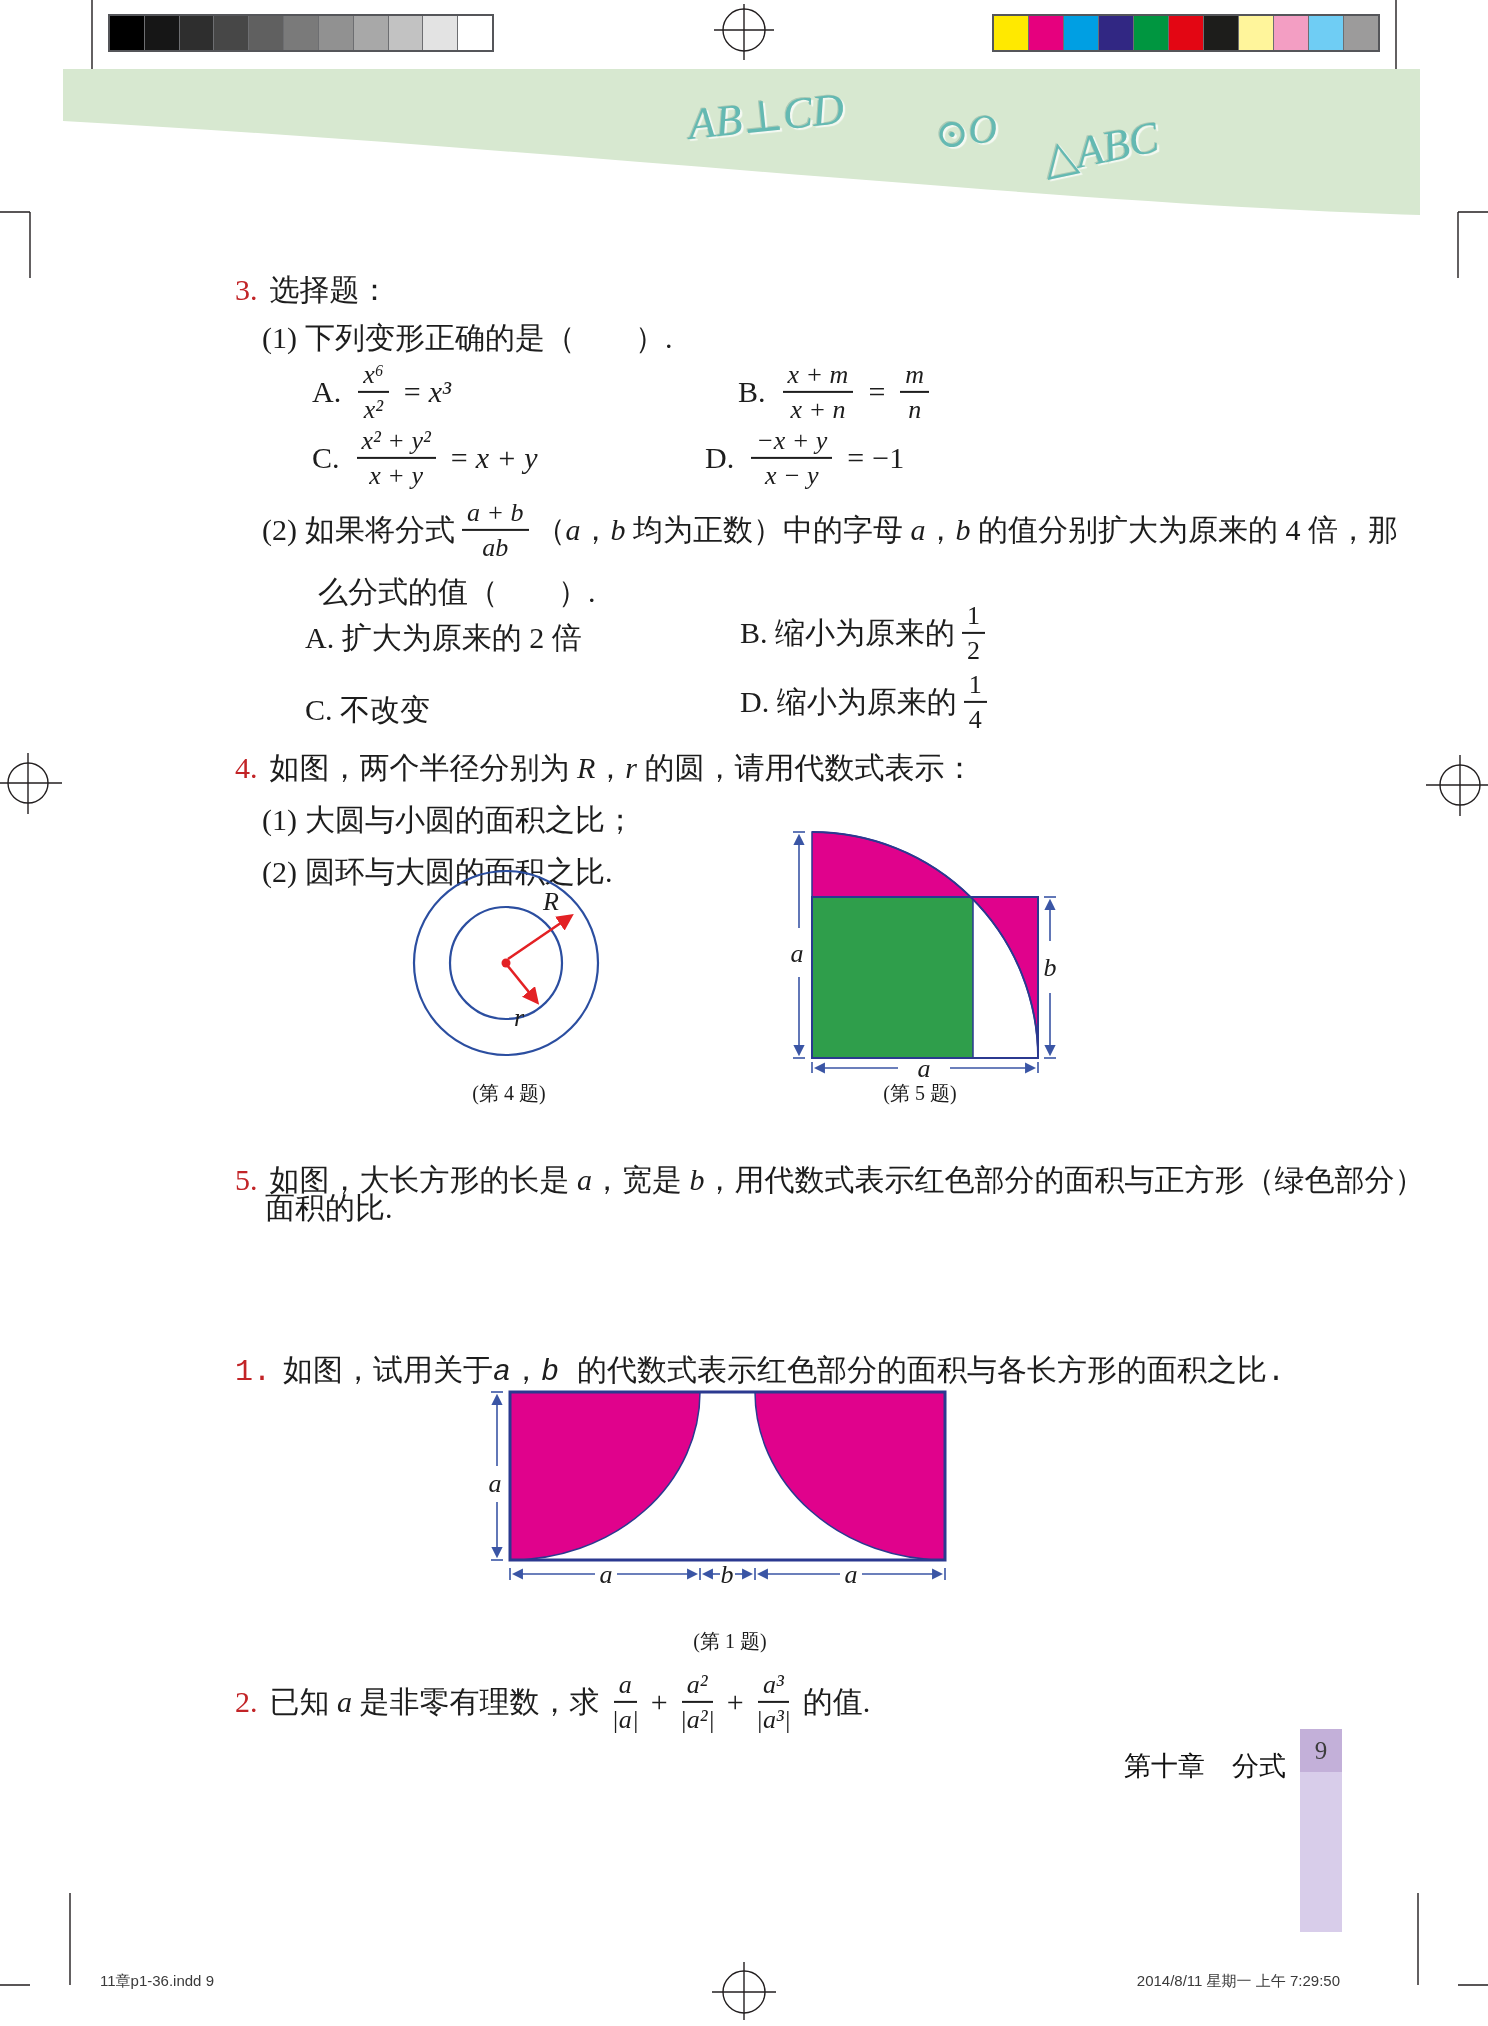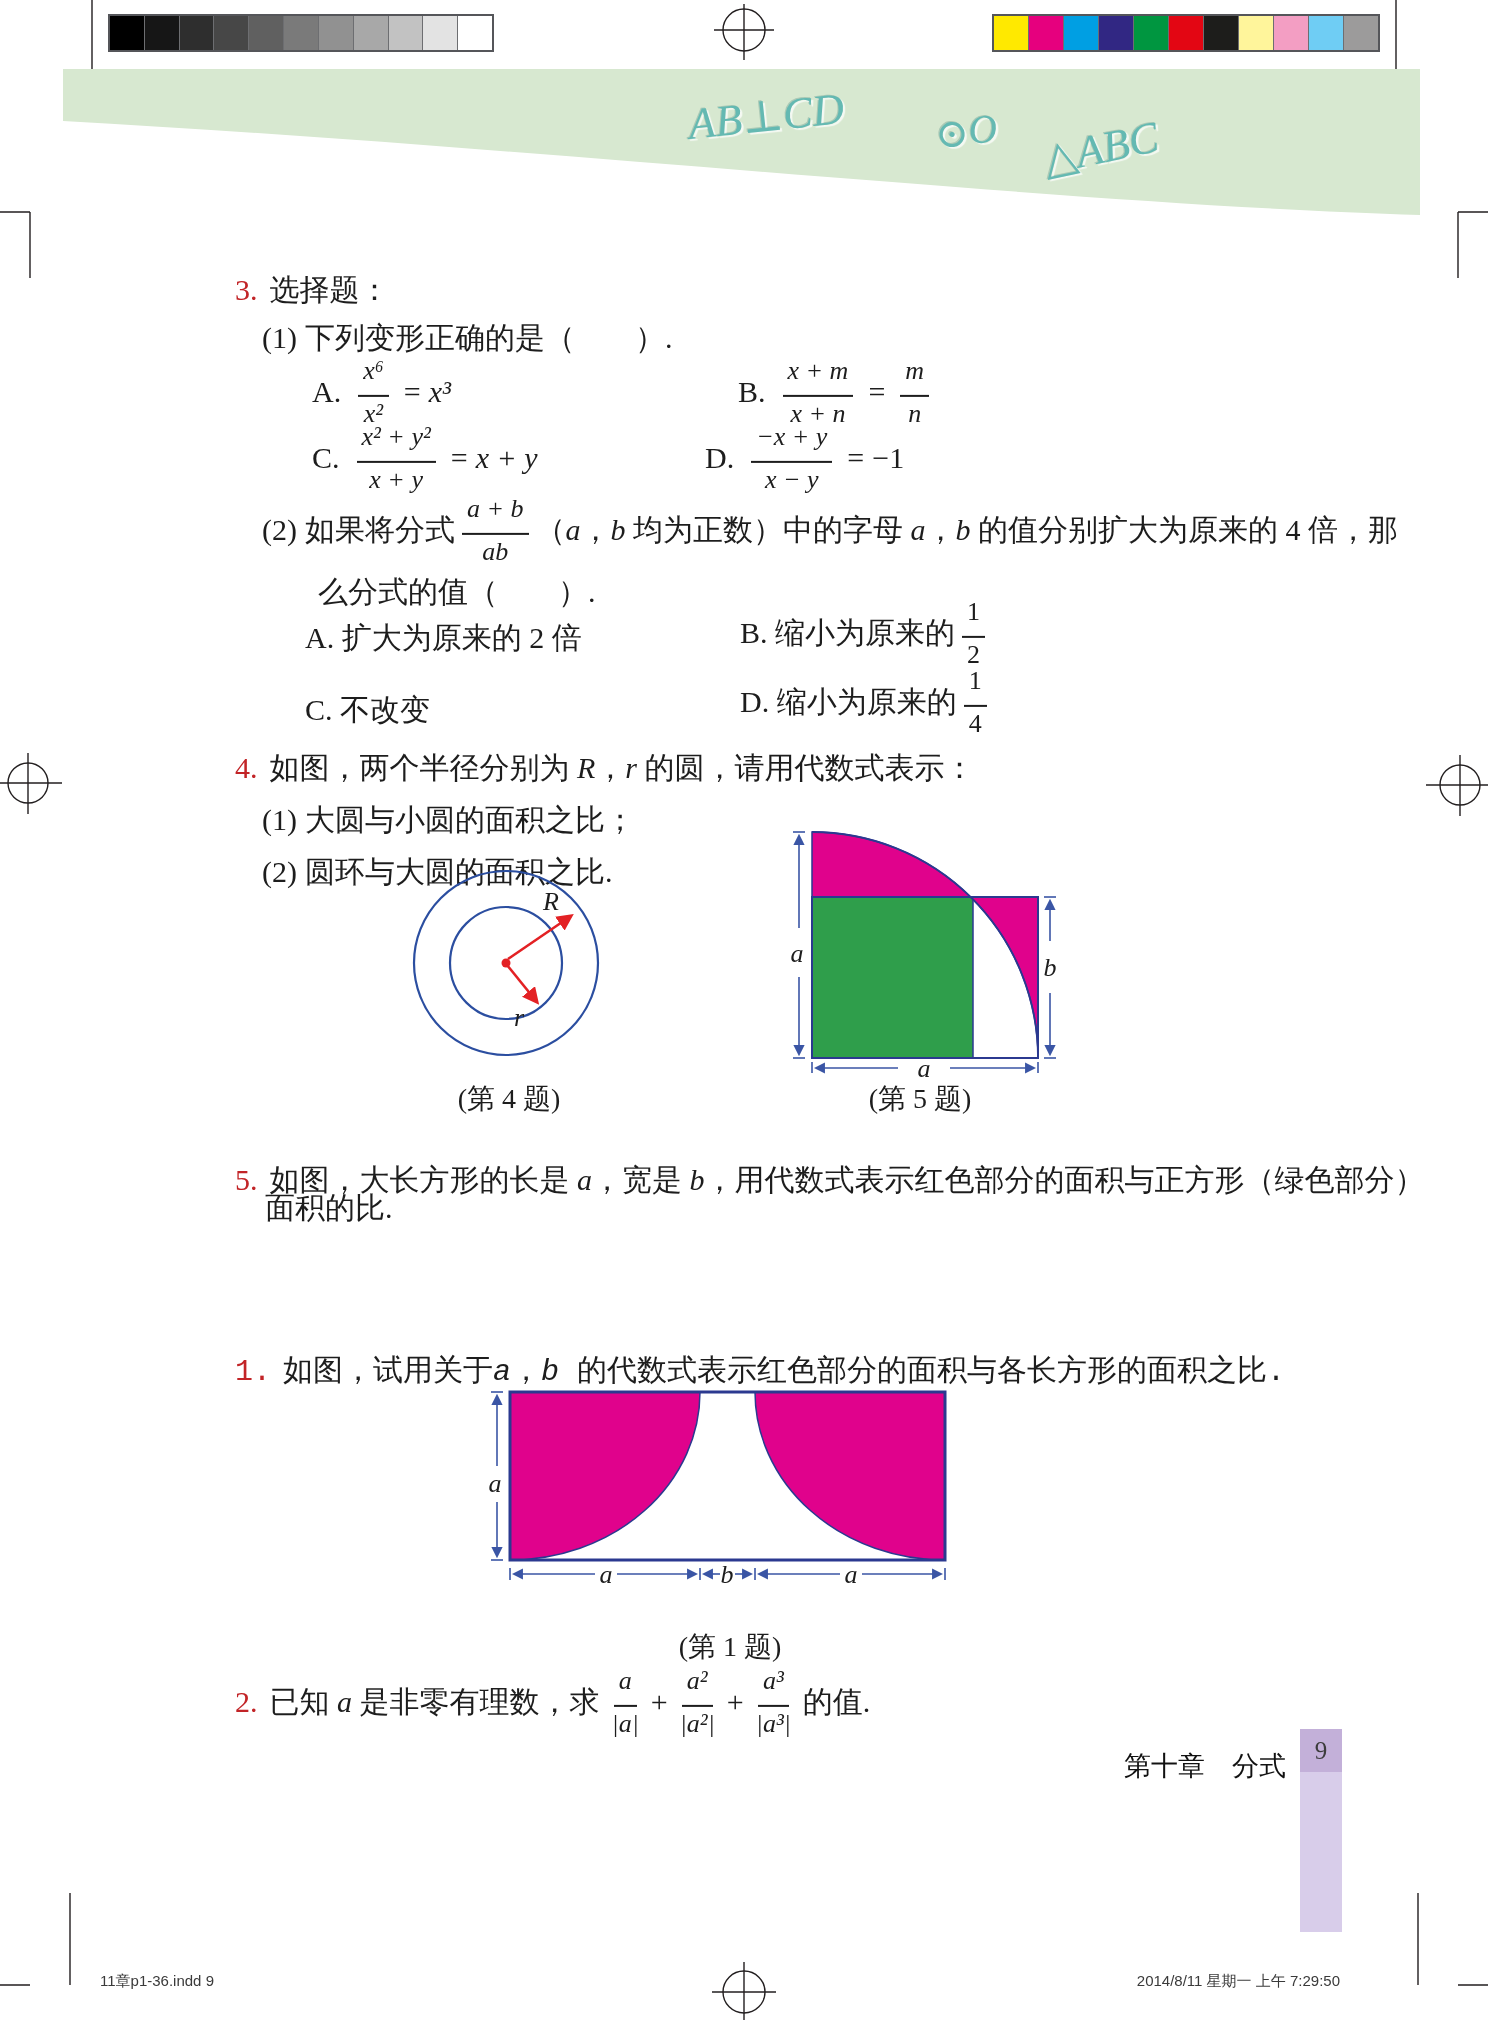--- a/index.html
+++ b/index.html
@@ -8,30 +8,30 @@
   .abs{position:absolute;}
   .line{position:absolute;font-size:30px;white-space:nowrap;}
   .opt{display:flex;align-items:center;transform:translateY(-50%);}
   .numred{color:#c22427;margin-right:12px;}
   .sublab{margin-right:8px;}
   .mi{font-style:italic;}
   .eq{margin:0 8px;}
   .lead{margin-right:10px;}
   .frac{display:inline-flex;flex-direction:column;align-items:center;font-size:26px;
         line-height:1.12;margin:0 7px;vertical-align:middle;}
-  .frac .fn{padding:0 5px 10px;border-bottom:2px solid #1d1d1d;text-align:center;}
+  .frac .fn{padding:0 5px 2px;border-bottom:2px solid #1d1d1d;text-align:center;}
   .frac .fd{padding:2px 5px 0;text-align:center;}
   .bar{position:absolute;display:flex;height:38px;border:2px solid #55565a;box-sizing:border-box;}
   .bar>div{flex:1;border-right:1px solid #6d6e71;}
   .bar>div:last-child{border-right:none;}
   .banner-f{position:absolute;font-style:italic;color:#64b9b2;
             text-shadow:2px 2px 1px rgba(255,255,255,0.75), -1px -1px 0 rgba(40,110,105,0.25);
             font-family:"Liberation Serif","DejaVu Serif",serif;}
   .fig{position:absolute;}
-  .caption{position:absolute;font-size:28px;text-align:center;}
+  .caption{position:absolute;font-size:20px;text-align:center;}
   .hdr{position:absolute;left:0;right:0;top:1272px;text-align:center;}
   .hdr .stars{color:#f7941e;font-size:40px;font-family:"DejaVu Sans",sans-serif;letter-spacing:3px;vertical-align:middle;}
   .hdr .ht{font-size:37px;font-weight:bold;vertical-align:middle;margin:0 10px;}
   .circ{fill:none;stroke:#2b4ea0;stroke-width:2.2;}
   .redline{stroke:#e32124;stroke-width:2.6;}
   .dim{stroke:#3a55a5;stroke-width:1.6;}
   .flabel{font-style:italic;font-size:26px;fill:#1d1d1d;text-anchor:middle;
           font-family:"Liberation Serif","DejaVu Serif",serif;}
   .footer{position:absolute;font-size:27px;color:#111;}
   .badge{position:absolute;background:#c3b0d9;color:#3c3c3c;font-size:25px;

